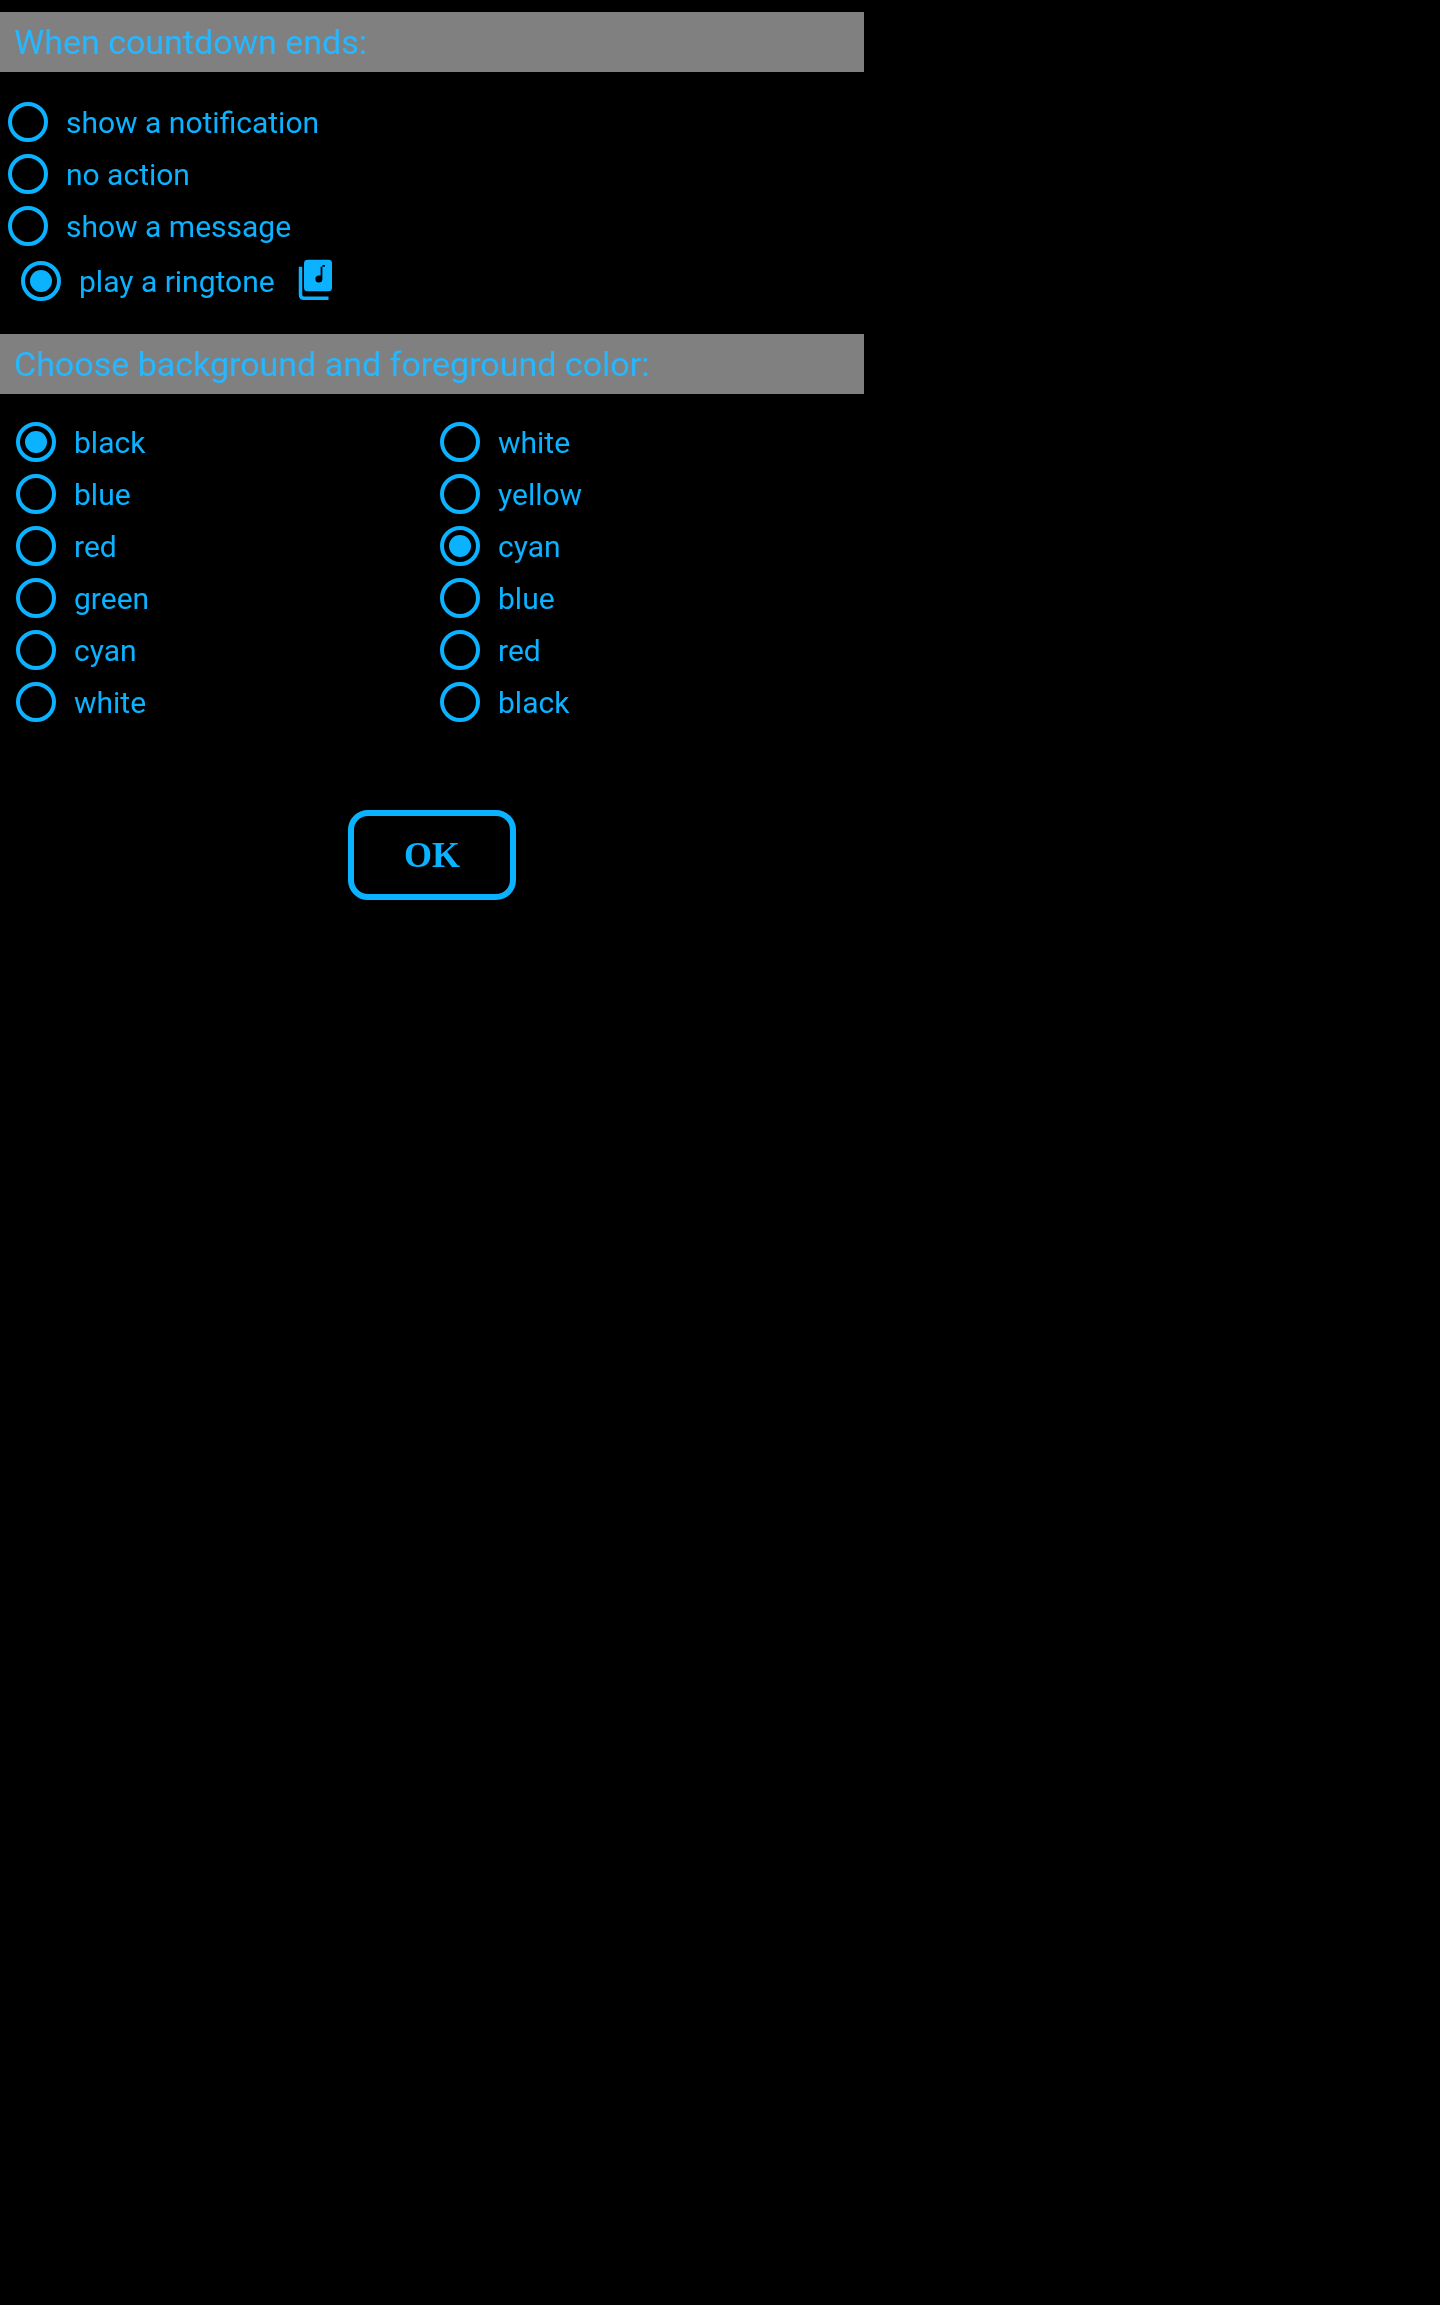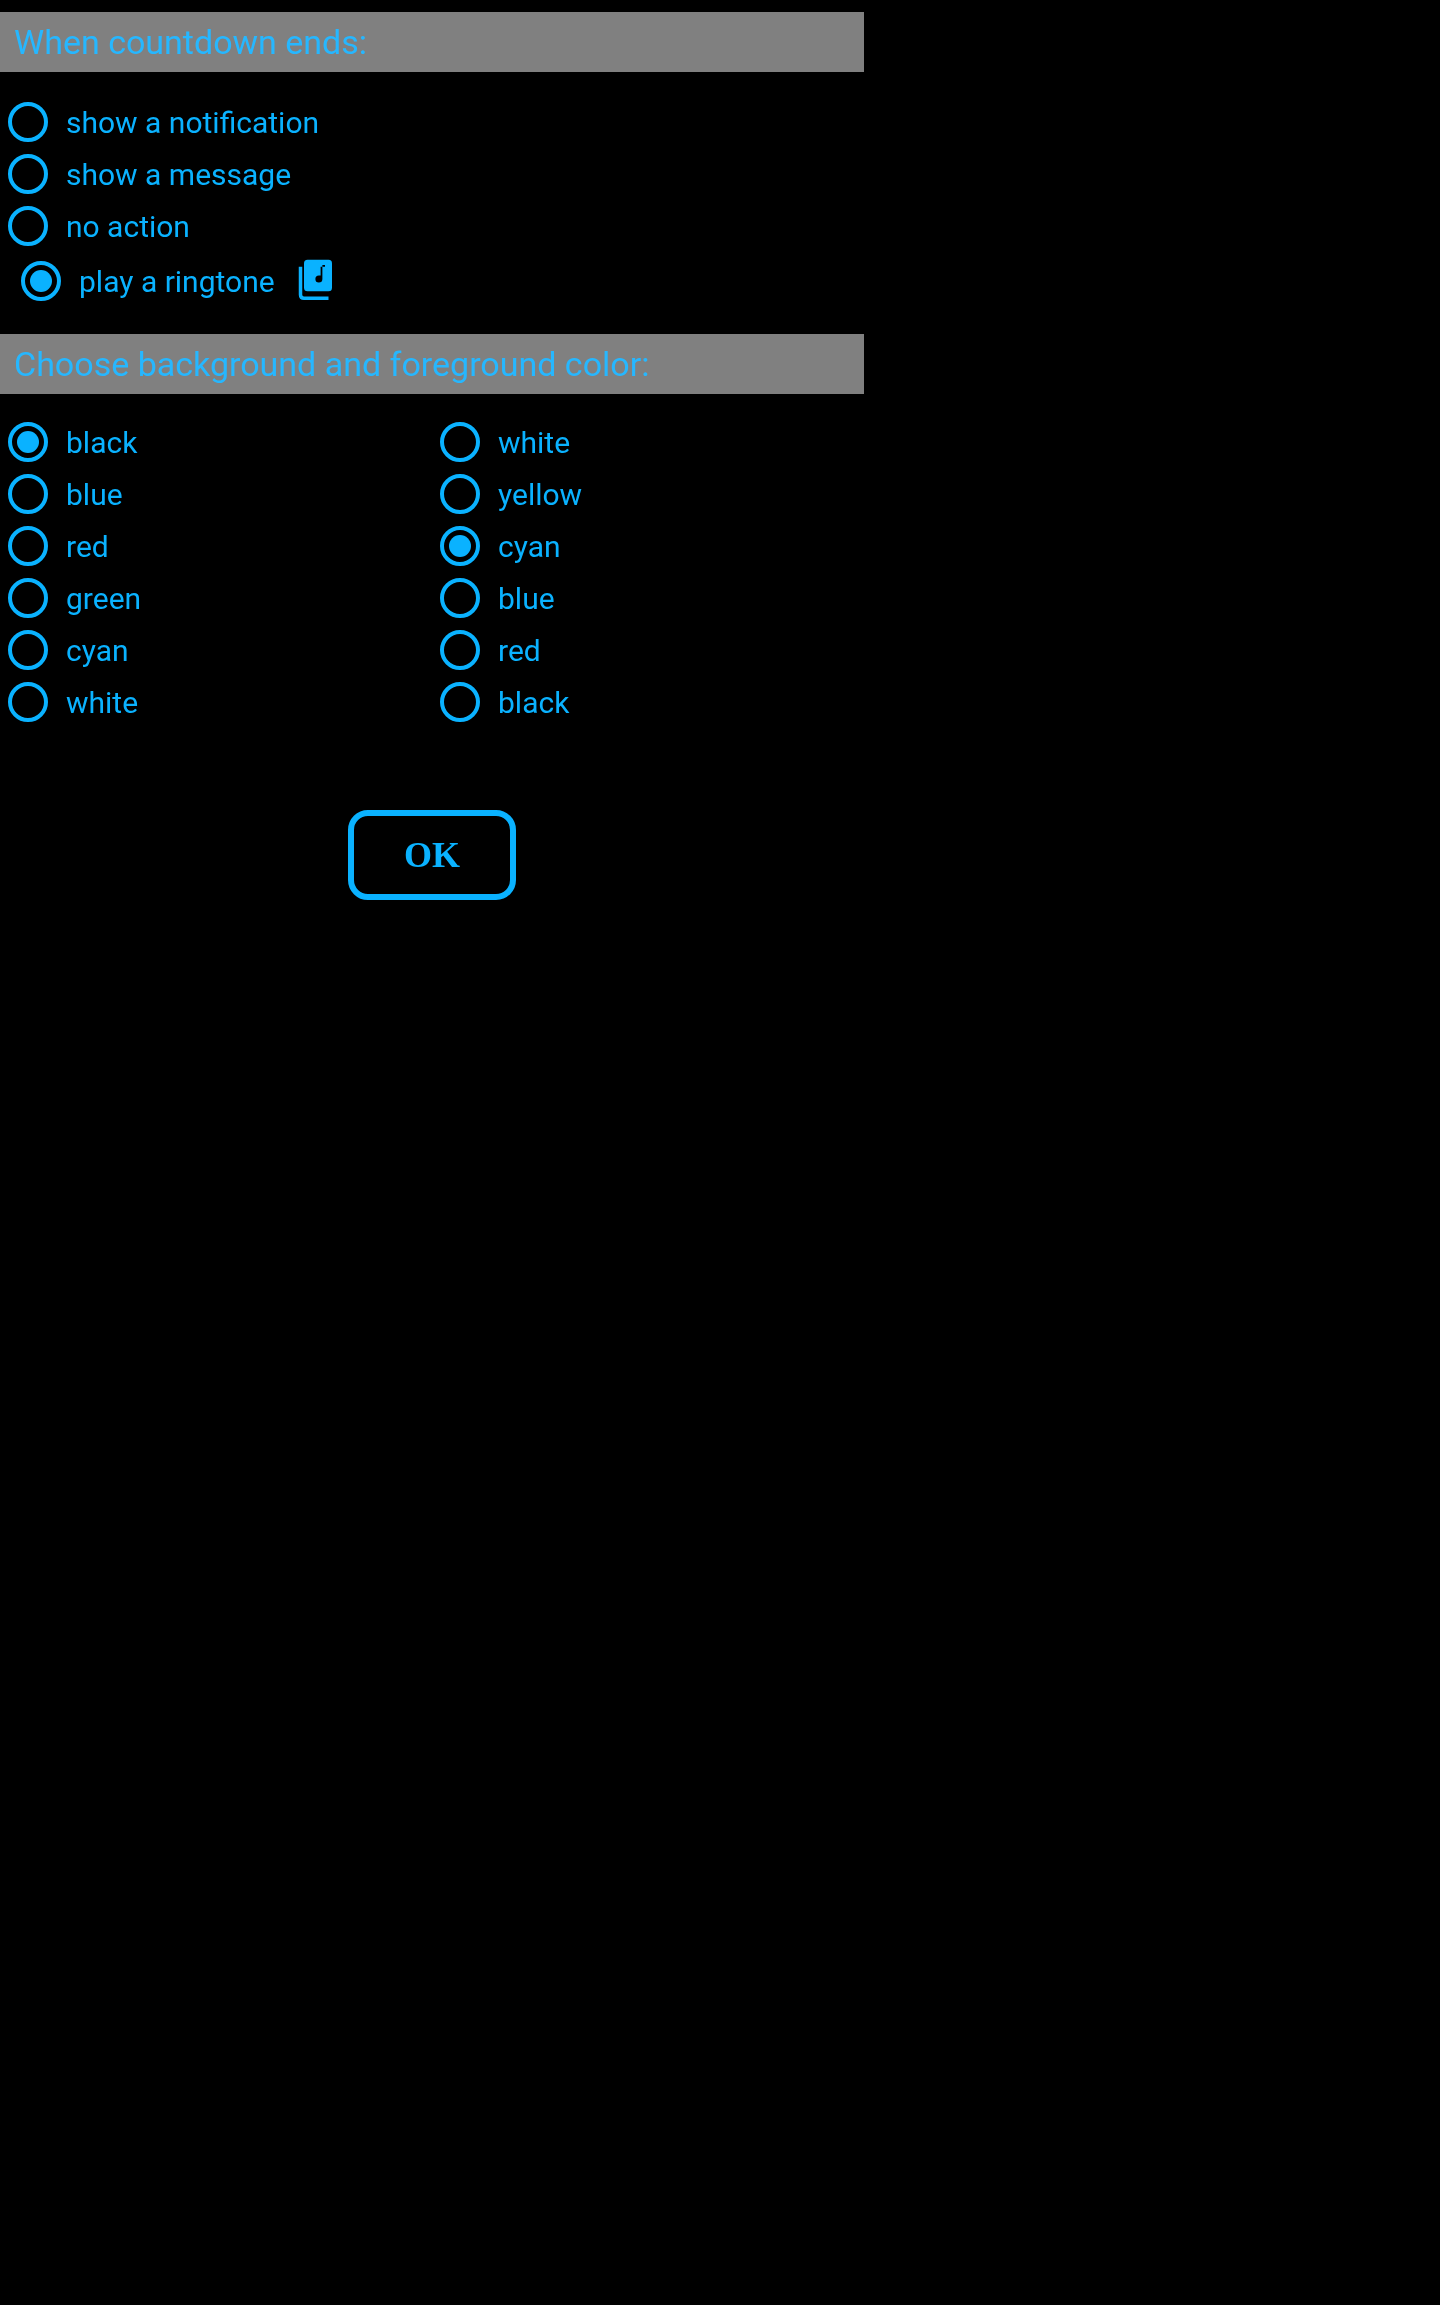--- a/index.html
+++ b/index.html
@@ -73,21 +73,21 @@
       padding: 6px 21px;
     }
     
     .music-icon {
       margin-left: 22px;
       cursor: pointer;
     }
     
     .color-columns {
       display: flex;
-      padding: 22px 0;
+      padding: 22px 8px;
     }
     
     .color-column {
       flex: 1;
     }
     
     .color-column:first-child {
       padding-right: 0;
     }
     
@@ -119,26 +119,26 @@
   </div>
 
   <div class="section-content">
     <div class="radio-row">
       <div class="radio-button"></div>
       <span class="radio-label">show a notification</span>
     </div>
 
     <div class="radio-row">
       <div class="radio-button"></div>
-      <span class="radio-label">show a message</span>
+      <span class="radio-label">no action</span>
     </div>
 
     <div class="radio-row">
       <div class="radio-button"></div>
-      <span class="radio-label">no action</span>
+      <span class="radio-label">show a message</span>
     </div>
 
     <div class="ringtone-row">
       <div class="radio-button selected"></div>
       <span class="radio-label">play a ringtone</span>
       <span class="music-icon">
         <svg width="42" height="42" viewBox="0 0 48 48" fill="none">
           <rect x="8" y="2" width="32" height="36" rx="4" fill="#0ab2ff"></rect>
           <path d="M 4 10 L 4 42 Q 4 46 8 46 L 36 46" stroke="#0ab2ff" stroke-width="4" fill="none"></path>
           <path d="M 29 8 L 29 24 Q 29 28 25 28 Q 21 28 21 24 Q 21 20 25 20 L 27 20 L 27 10 L 32 10 L 32 8 Z" fill="#000000"></path>

